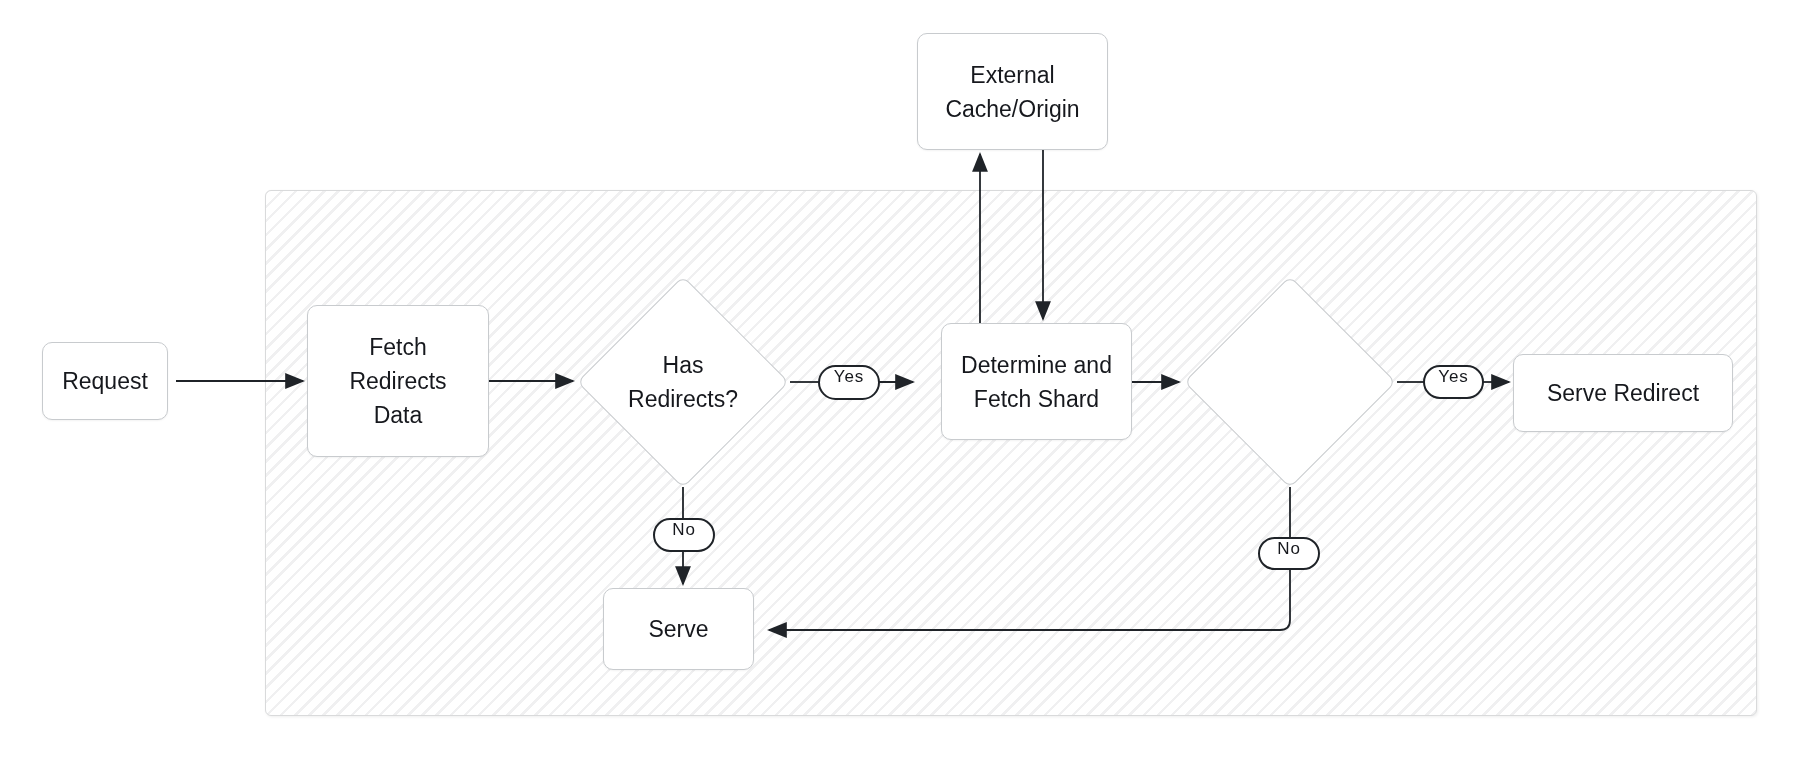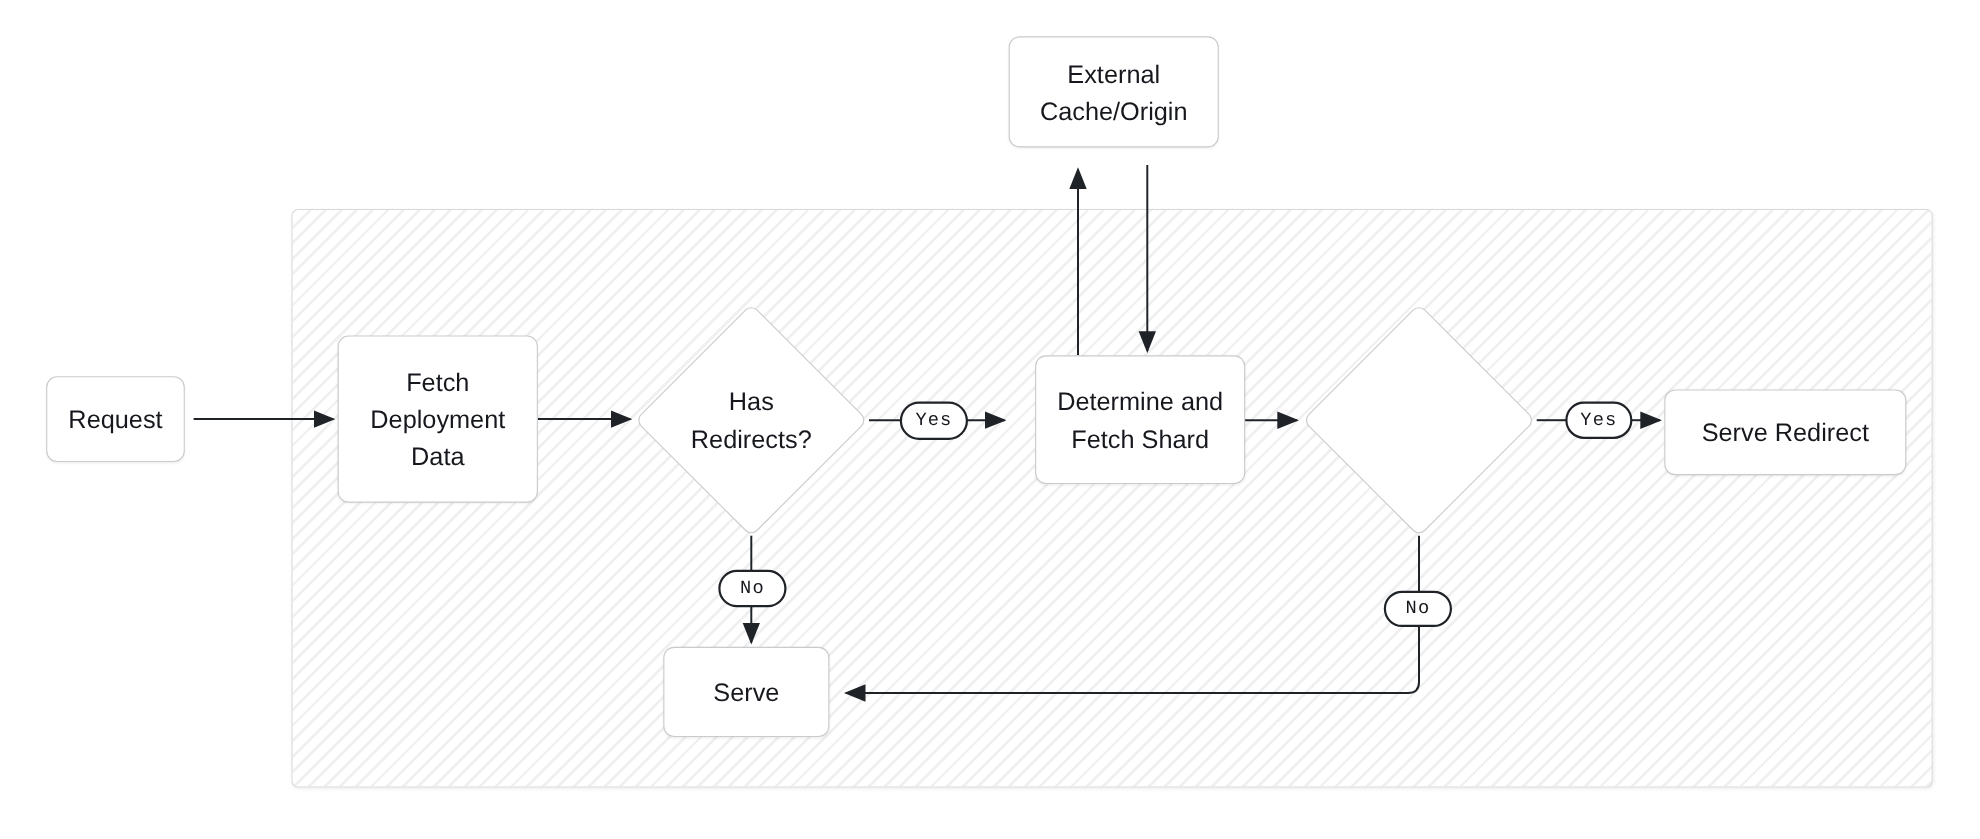--- a/index.html
+++ b/index.html
@@ -63,21 +63,21 @@
     box-shadow: 0 1px 2px rgba(0,0,0,0.05);
     z-index: 10;
     text-align: center;
     font-size: 23px;
     line-height: 34px;
     white-space: pre-line;
     color: var(--text);
   }
   .node-request        { left:   42px; top: 342px; width: 126px; height:  78px; }
   .node-fetch          { left:  307px; top: 305px; width: 182px; height: 152px; }
-  .node-external       { left:  917px; top:  33px; width: 191px; height: 101px; }
+  .node-external       { left:  917px; top:  33px; width: 191px; height: 117px; }
   .node-determine      { left:  917px; top: 323px; width: 191px; height: 117px; margin-left: 24px; }
   .node-serve-redirect { left: 1513px; top: 354px; width: 220px; height:  78px; }
   .node-serve          { left:  603px; top: 588px; width: 151px; height:  82px; }
   
   .diamond {
     position: absolute;
     width: 150px; height: 150px;
     transform: rotate(45deg);
     background: var(--bg);
     border: 1.5px solid var(--node-border);
@@ -96,30 +96,28 @@
     white-space: pre-line;
     z-index: 10;
     color: var(--text);
   }
   .dlabel-1 { left:  683px; top: 382px; }
   .dlabel-2 { left: 1290px; top: 382px; }
   
   .pill {
     position: absolute;
     display: flex;
-    align-items: center;
     justify-content: center;
     background: var(--bg);
     border: 2px solid var(--line);
     border-radius: 18px;
     font-size: 17px;
     letter-spacing: 1px;
     z-index: 12;
     color: var(--text);
-    font-family: Liberation Mono, monospace;
   }
   .pill-yes-1 { left:  818px; top: 365px; width: 62px; height: 35px; }
   .pill-yes-2 { left: 1423px; top: 365px; width: 61px; height: 34px; }
   .pill-no-1  { left:  653px; top: 518px; width: 62px; height: 34px; }
   .pill-no-2  { left: 1258px; top: 537px; width: 62px; height: 33px; }
 </style>
 </head>
 <body>
 
 <div class="stage">
@@ -146,21 +144,21 @@
     <path class="edge" d="M1290 487 L1290 539"></path>
     <path class="edge" d="M1290 568 L1290 620 Q1290 630 1280 630 L769 630" marker-end="url(#arrow)"></path>
   </svg>
 
   <div class="node node-request">
     <span>Request</span>
   </div>
 
   <div class="node node-fetch">
     <span>Fetch
-Deployment
+Redirects
 Data</span>
   </div>
 
   <div class="node node-external">
     <span>External
 Cache/Origin</span>
   </div>
 
   <div class="node node-determine">
     <span>Determine and

